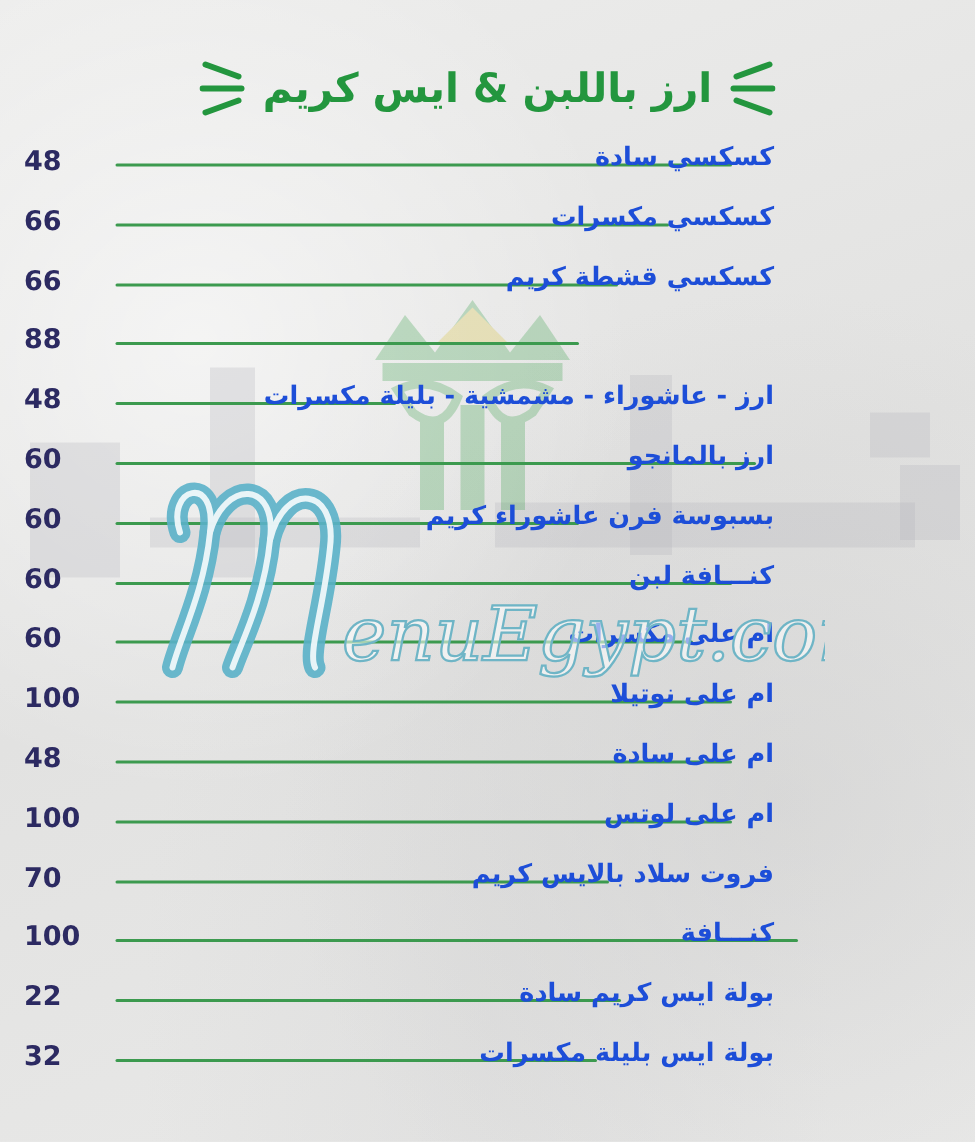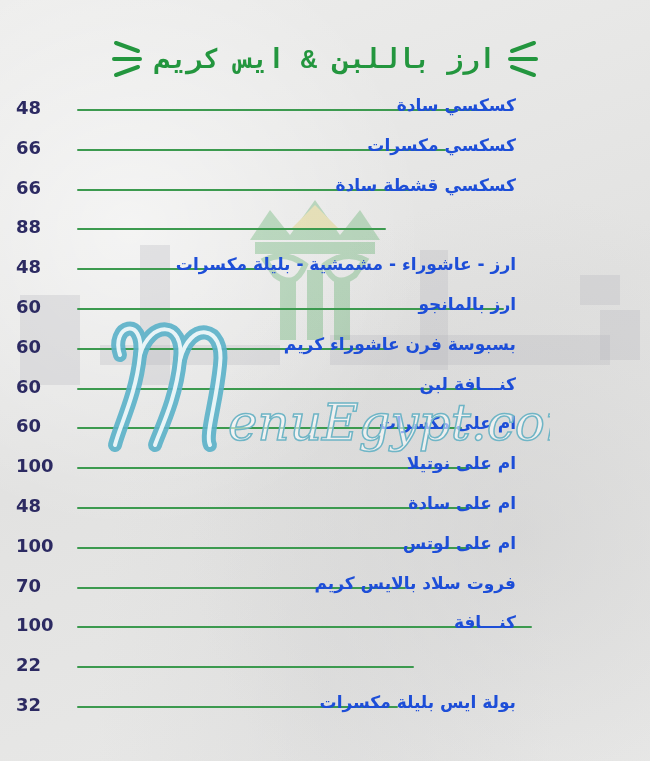--- a/index.html
+++ b/index.html
@@ -22,21 +22,21 @@
     opacity: 0.28;
   }
   .bg-bar { position: absolute; background: rgba(180,180,185,0.28); }
 
   .title-wrap {
     position: absolute; left: 0; top: 28px; width: 650px; height: 62px;
     display: flex; align-items: center; justify-content: center; gap: 10px;
   }
   .title {
     color: #23963e; font-weight: bold; font-size: 27px;
-    direction: rtl; white-space: nowrap; font-family: Liberation Mono, monospace;
+    direction: rtl; white-space: nowrap;
   }
   .burst { width: 32px; height: 44px; }
 
   .menu {
     position: absolute; left: 0; top: 93px; width: 530px;
   }
   .row {
     position: relative; height: 39.8px;
   }
   .price {
@@ -103,21 +103,21 @@
       <span class="name">كسكسي سادة</span>
     </div>
   <div class="row">
       <span class="price">66</span>
       <div class="leader" style="width:369px"></div>
       <span class="name">كسكسي مكسرات</span>
     </div>
   <div class="row">
       <span class="price">66</span>
       <div class="leader" style="width:335px"></div>
-      <span class="name">كسكسي قشطة سادة</span>
+      <span class="name">كسكسي قشطة كريم</span>
     </div>
   <div class="row">
       <span class="price">88</span>
       <div class="leader" style="width:309px"></div>
     </div>
   <div class="row">
       <span class="price">48</span>
       <div class="leader" style="width:187px"></div>
       <span class="name">ارز - عاشوراء - مشمشية - بليلة مكسرات</span>
     </div>
@@ -162,20 +162,21 @@
       <span class="name">فروت سلاد بالايس كريم</span>
     </div>
   <div class="row">
       <span class="price">100</span>
       <div class="leader" style="width:455px"></div>
       <span class="name">كنـــافة</span>
     </div>
   <div class="row">
       <span class="price">22</span>
       <div class="leader" style="width:337px"></div>
+      <span class="name">بولة ايس كريم سادة</span>
     </div>
   <div class="row">
       <span class="price">32</span>
       <div class="leader" style="width:321px"></div>
       <span class="name">بولة ايس بليلة مكسرات</span>
     </div>
 </div>
 
 <svg class="watermark" viewBox="0 0 450 145">
   <g fill="none" stroke="#5bb2c9" stroke-width="14" stroke-linecap="round" opacity="0.9">

